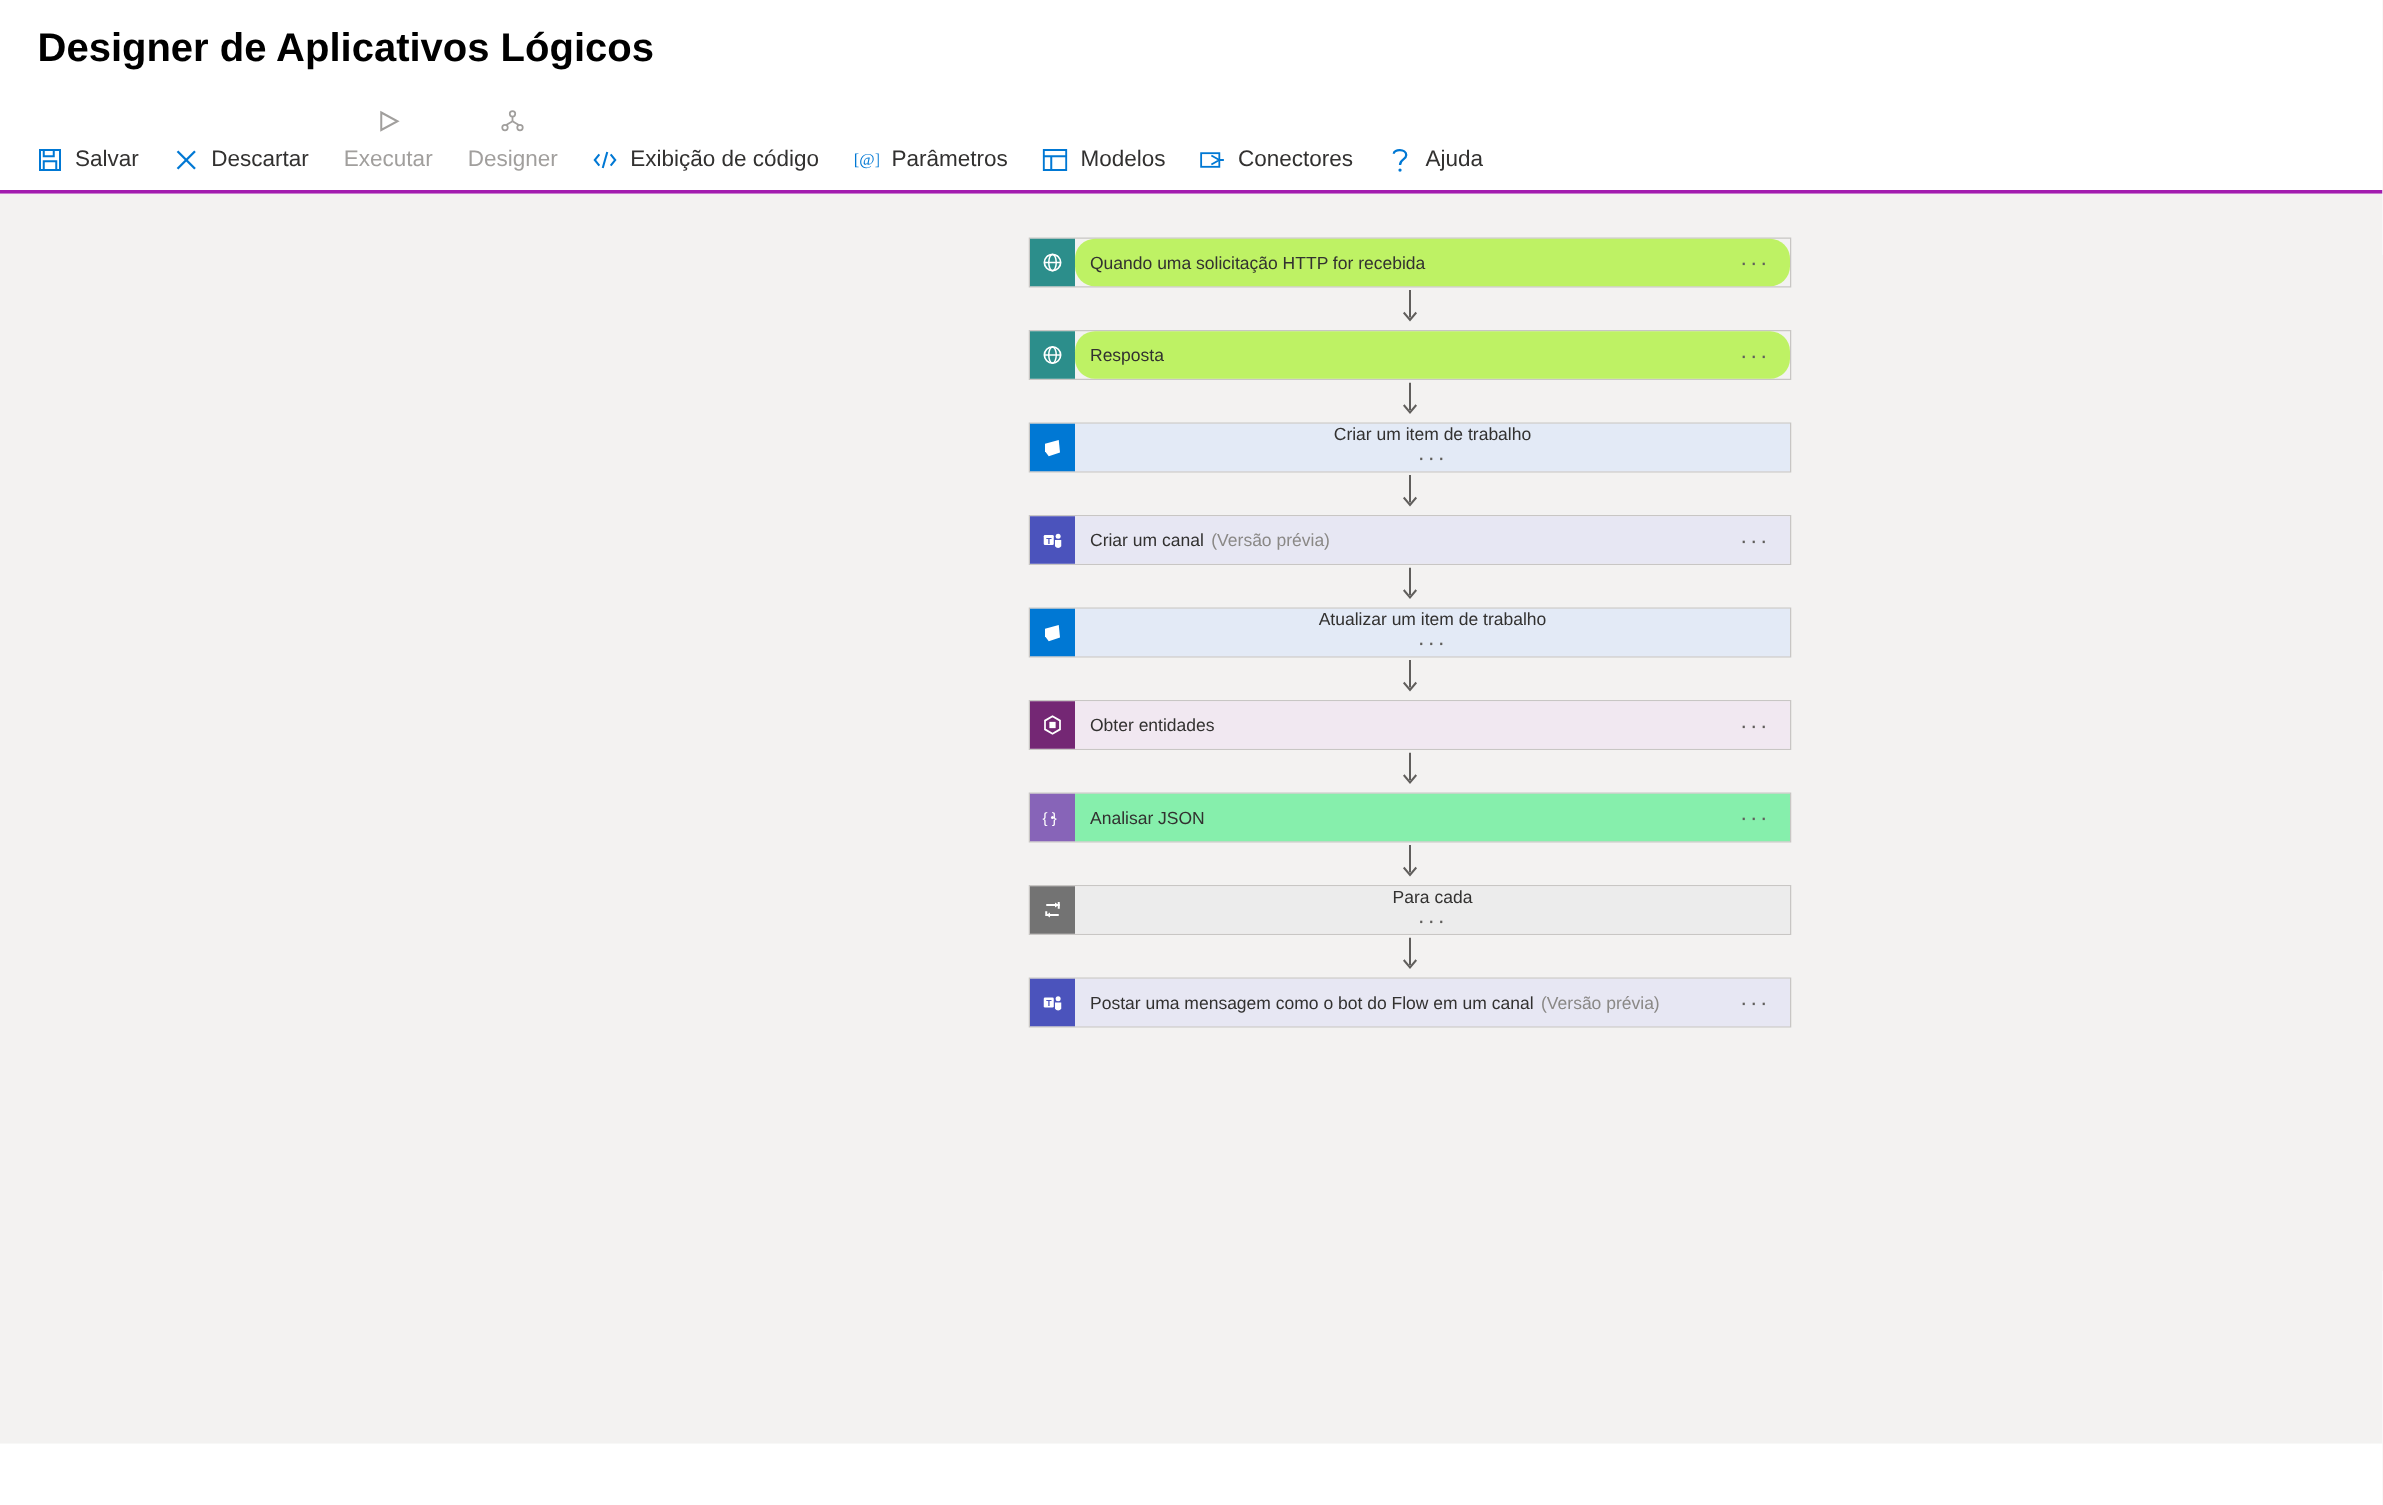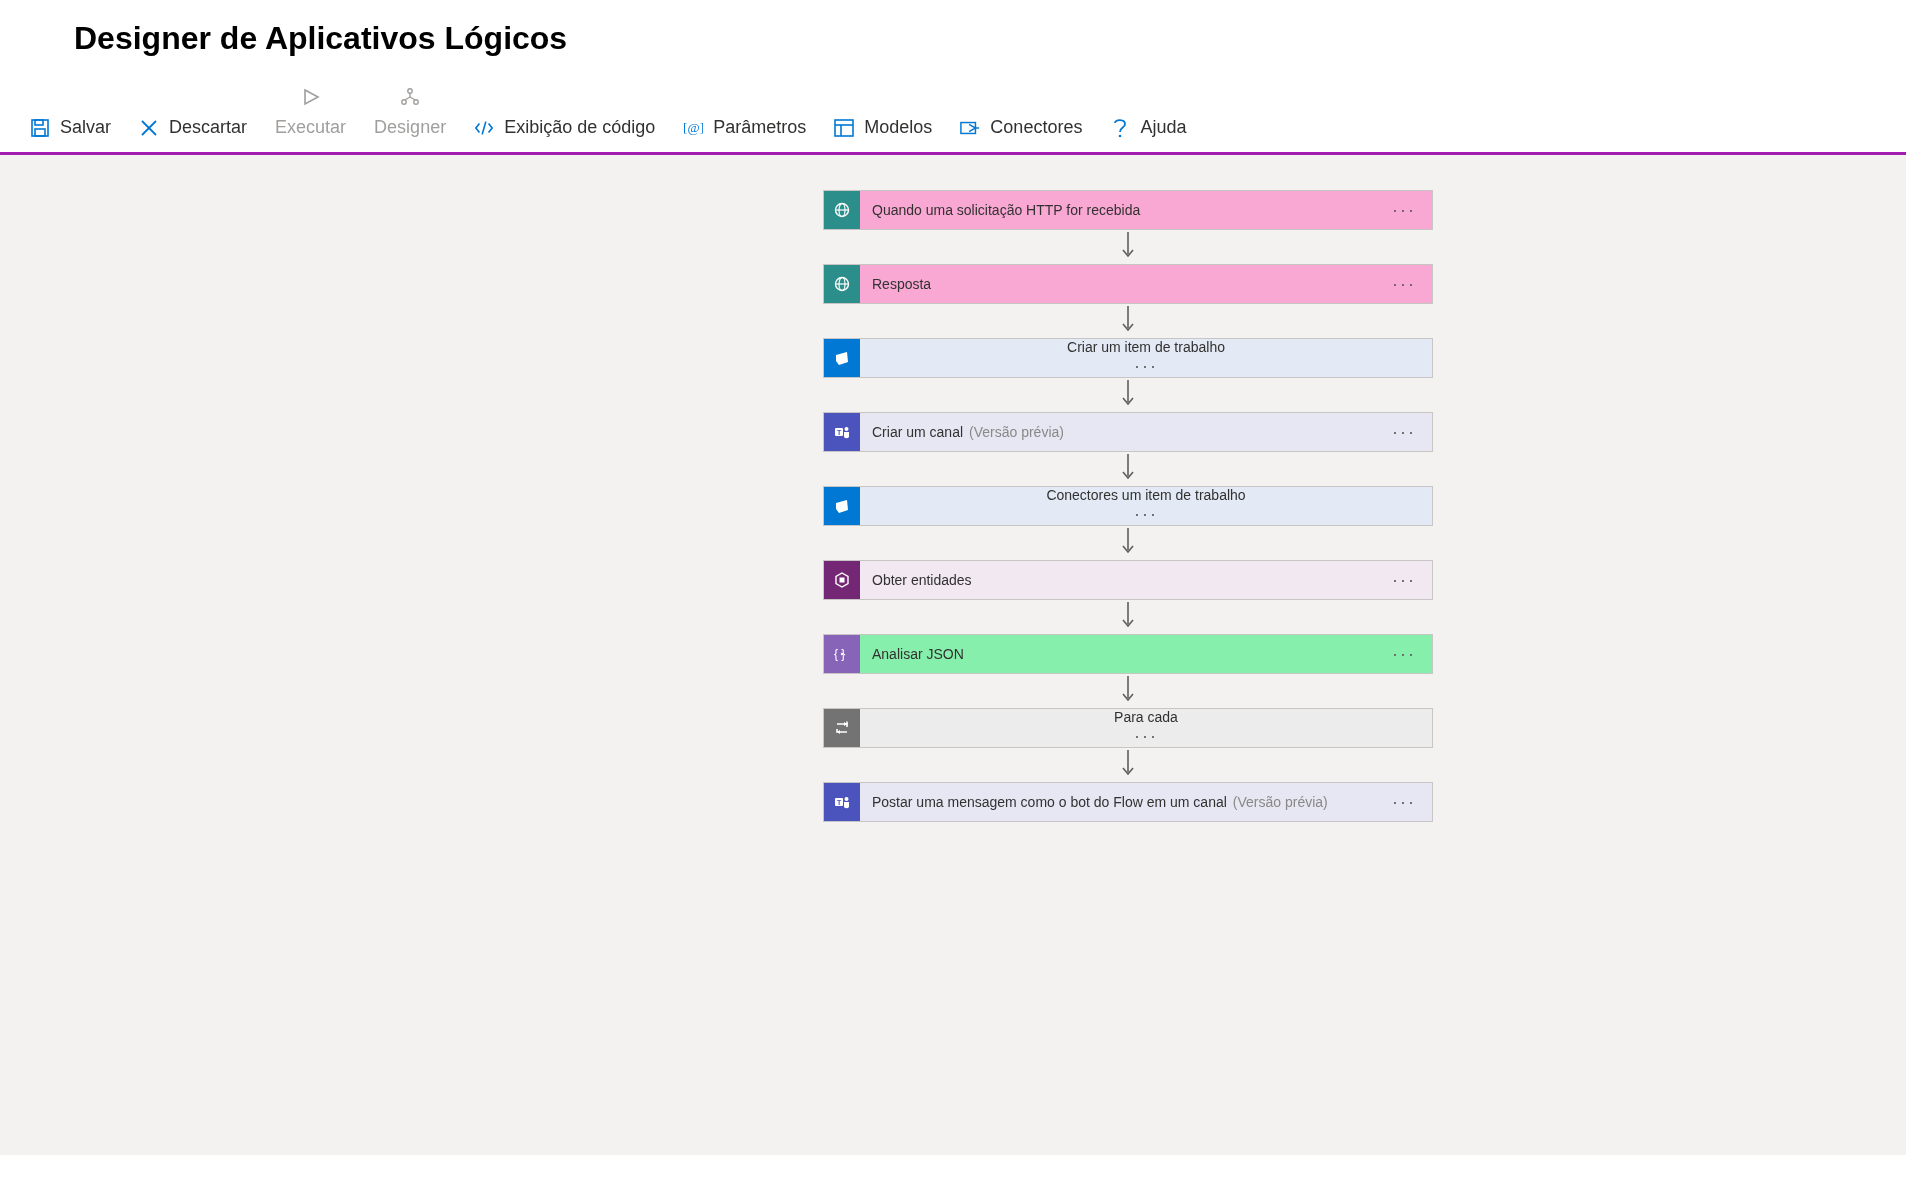--- a/index.html
+++ b/index.html
@@ -4,21 +4,20 @@
 <style>
   * { box-sizing: border-box; margin: 0; padding: 0; }
   body {
     font-family: "Segoe UI", -apple-system, BlinkMacSystemFont, sans-serif;
     background: #ffffff;
     color: #323130;
     width: 1906px;
   }
   .header {
     padding: 20px 30px 10px 30px;
-    margin-left: 44px;
   }
   .page-title {
     font-size: 32px;
     font-weight: 600;
     color: #000000;
   }
   .toolbar {
     display: flex;
     align-items: flex-end;
     gap: 28px;
@@ -96,21 +95,21 @@
     cursor: pointer;
   }
   .arrow {
     display: flex;
     align-items: center;
     justify-content: center;
     height: 34px;
   }
   
   .theme-teal .step-icon-box { background: #2c8e8b; }
-  .theme-teal .step-body { background: #f9a8d4; }
+  .theme-teal .step-body { background: #bef264; border-radius: 16px; }
   .theme-devops .step-icon-box { background: #0078d4; }
   .theme-devops .step-body { background: #e3eaf6; flex-direction: column; }
   .theme-teams .step-icon-box { background: #4b53bc; }
   .theme-teams .step-body { background: #e7e7f3; }
   .theme-luis .step-icon-box { background: #742774; }
   .theme-luis .step-body { background: #f1e8f1; }
   .theme-json .step-icon-box { background: #8764b8; }
   .theme-json .step-body { background: #86efac; }
   .theme-control .step-icon-box { background: #737373; }
   .theme-control .step-body { background: #ececec; flex-direction: column; }
@@ -309,21 +308,21 @@
         </svg>
       </div>
       <div class="step theme-devops">
         <div class="step-icon-box">
           <svg width="18" height="18" viewBox="0 0 18 18">
             <path d="M3 6 L14 3 L15 13 L6 16 L3 12 Z" fill="#ffffff"></path>
           </svg>
         </div>
         <div class="step-body">
           <span class="step-label-wrap">
-            <span>Conectores um item de trabalho</span>
+            <span>Atualizar um item de trabalho</span>
           </span>
           <span class="step-menu">···</span>
         </div>
       </div>
       <div class="arrow">
         <svg width="18" height="30" viewBox="0 0 18 30">
           <line x1="9" y1="0" x2="9" y2="22" stroke="#605e5c" stroke-width="1.6"></line>
           <polyline points="4,18 9,24 14,18" fill="none" stroke="#605e5c" stroke-width="1.6"></polyline>
         </svg>
       </div>

